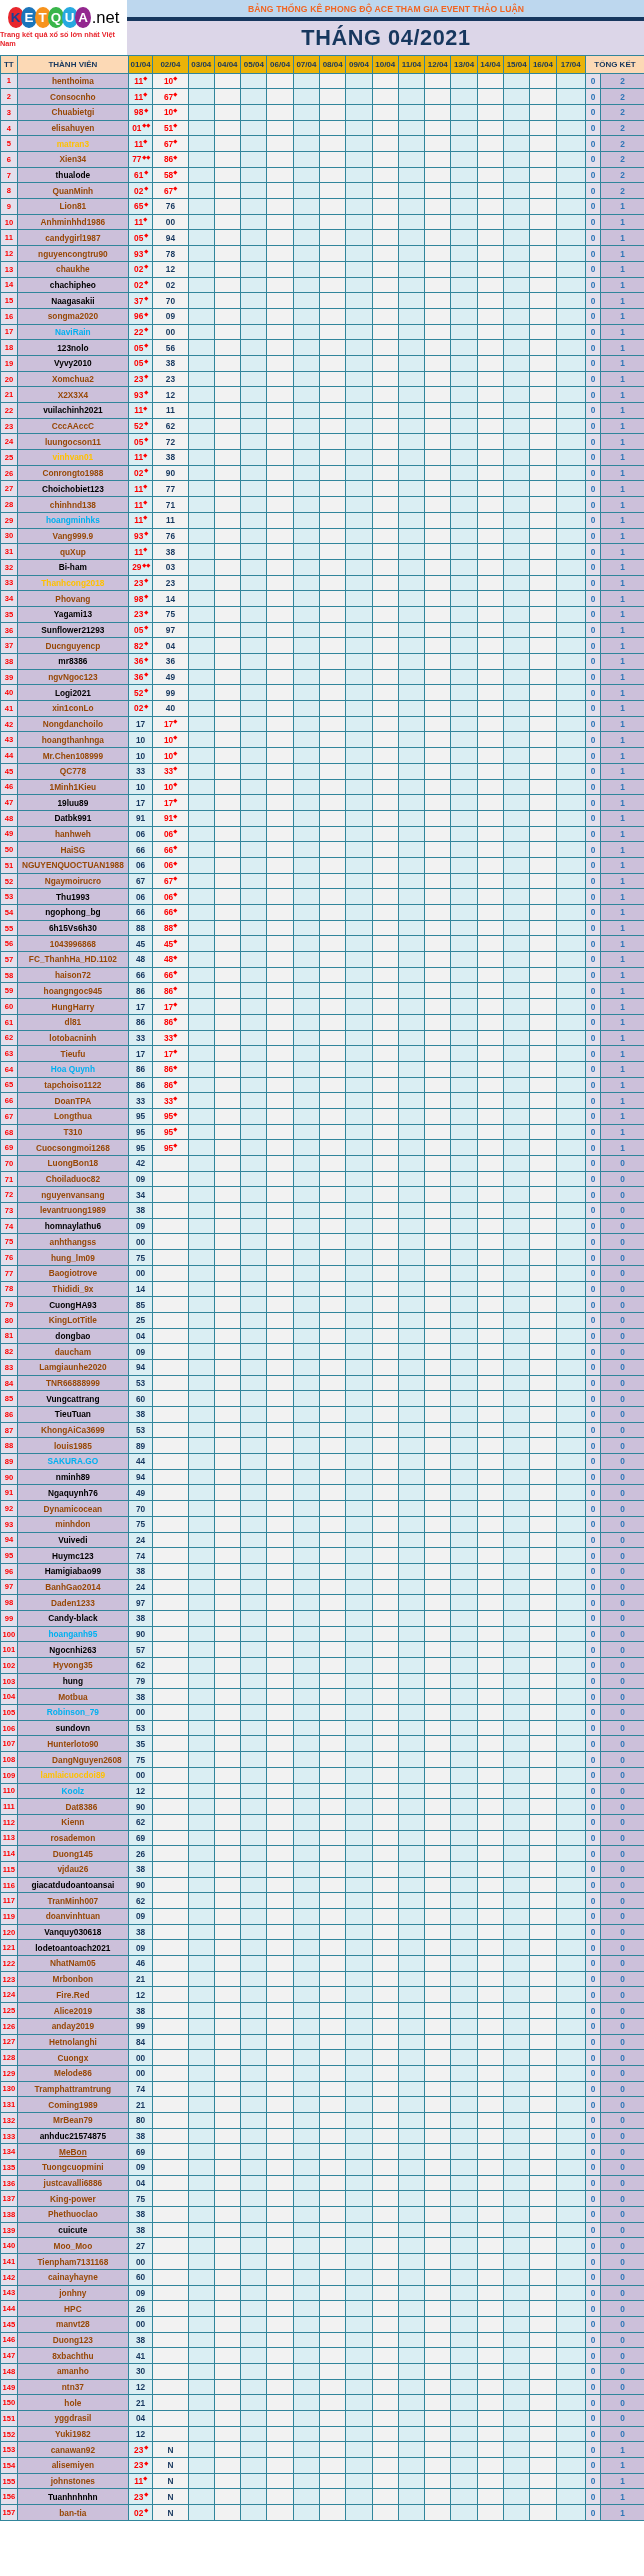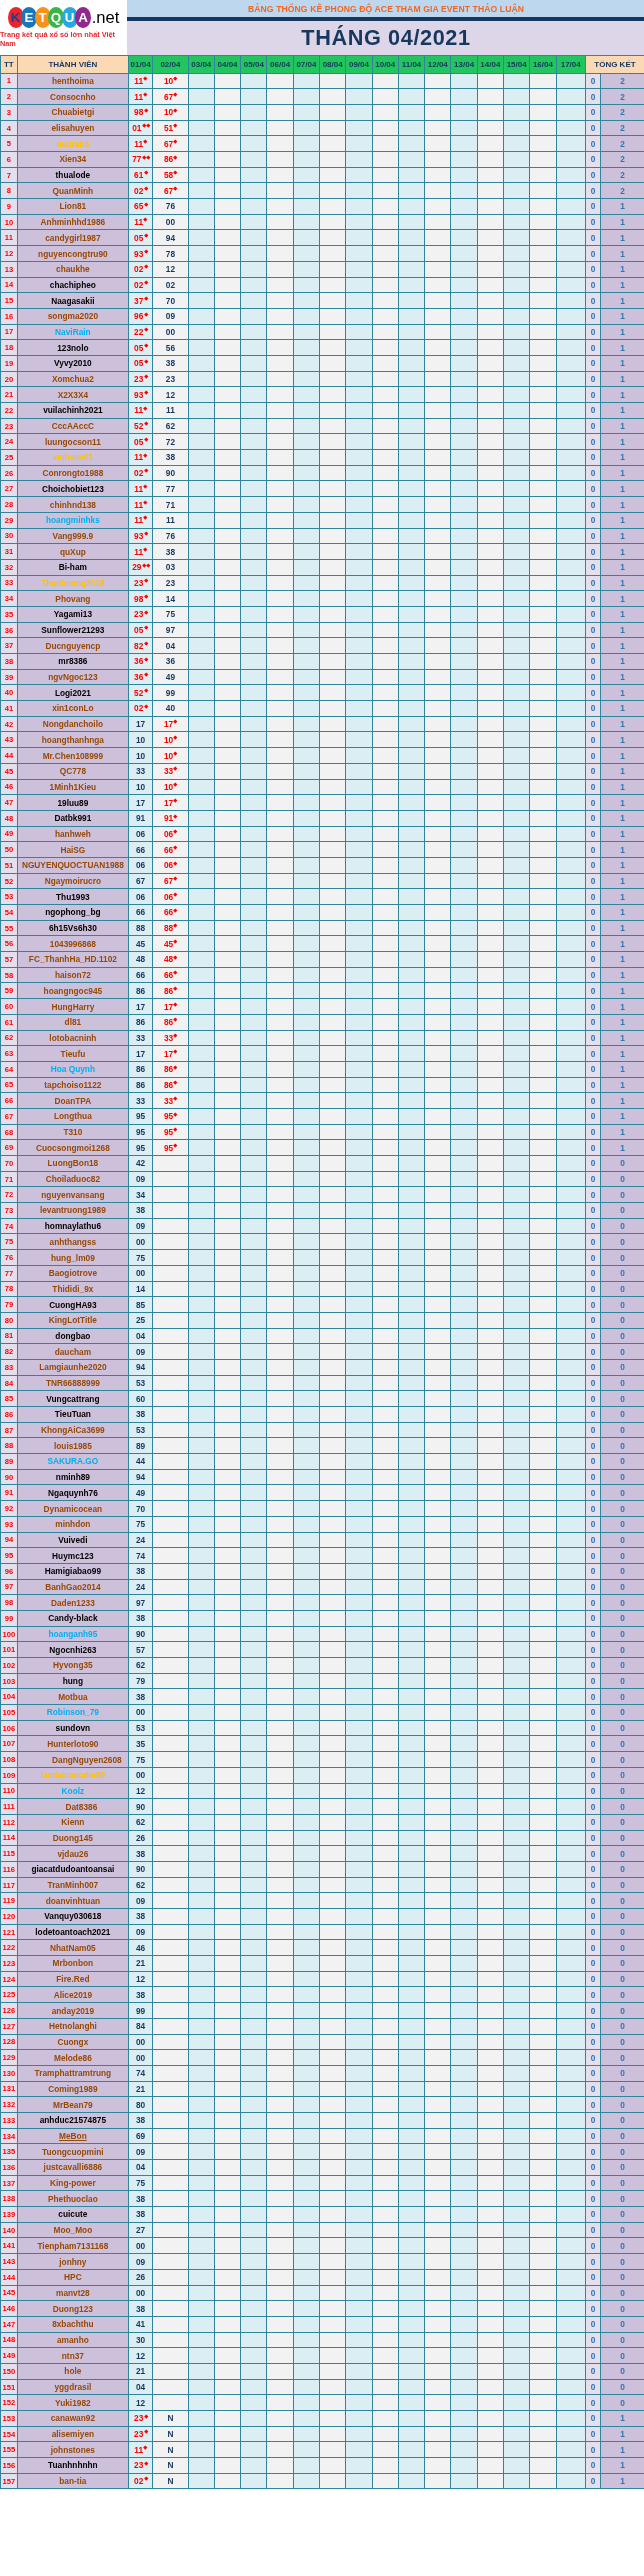--- a/index.html
+++ b/index.html
@@ -16,21 +16,21 @@
           display:flex;flex-direction:column;align-items:center;justify-content:center;gap:1.9px;}
   .logo-letters{display:flex;align-items:center;}
   .logo-letter{display:inline-flex;align-items:center;justify-content:center;width:16px;height:21.7px;border-radius:50%;
           font-weight:bold;font-size:13.4px;margin-right:-2.5px;}
   .logo-suffix{color:#000000;font-weight:normal;font-size:16.6px;margin-left:3.2px;}
   .logo-tagline{color:#e8262d;font-weight:bold;font-size:7.3px;}
 
   
   table{border-collapse:collapse;table-layout:fixed;width:645px;}
   td,th{border:1.3px solid #31859b;padding:0;text-align:center;font-weight:bold;overflow:hidden;white-space:nowrap;}
-  thead th{height:16.6px;font-size:8px;color:#17375e;background:#22c55e;}
+  thead th{height:16.6px;font-size:8px;color:#17375e;background:#eab308;}
   th.hdr-peach{background:#fcd9b5;}
   tbody td{height:14.7px;font-size:8.3px;}
   .c-tt{background:#e4dfec;color:#fe0000;font-size:7.6px;}
   .c-name{background:#ccc0da;color:#974806;font-size:8.3px;}
   .cy{background:#daeef3;}
   .gy{background:#f2f2f2;}
   .c-zero{background:#e4dfec;color:#2e75b6;}
   .c-total{background:#ccc0da;color:#2e75b6;}
   .v-red{color:#fe0000;}
   .v-navy{color:#17375e;}
@@ -2683,20 +2683,43 @@
         <td class="gy"></td>
         <td class="cy"></td>
         <td class="gy"></td>
         <td class="cy"></td>
         <td class="gy"></td>
         <td class="cy"></td>
         <td class="c-zero">0</td>
         <td class="c-total">0</td>
       </tr>
       <tr>
+        <td class="c-tt">113</td>
+        <td class="c-name" style="color: rgb(151, 72, 6);">rosademon</td>
+        <td class="cy"><span class="v-navy">69</span></td>
+        <td class="gy"></td>
+        <td class="cy"></td>
+        <td class="gy"></td>
+        <td class="cy"></td>
+        <td class="gy"></td>
+        <td class="cy"></td>
+        <td class="gy"></td>
+        <td class="cy"></td>
+        <td class="gy"></td>
+        <td class="cy"></td>
+        <td class="gy"></td>
+        <td class="cy"></td>
+        <td class="gy"></td>
+        <td class="cy"></td>
+        <td class="gy"></td>
+        <td class="cy"></td>
+        <td class="c-zero">0</td>
+        <td class="c-total">0</td>
+      </tr>
+      <tr>
         <td class="c-tt">114</td>
         <td class="c-name" style="color: rgb(151, 72, 6);">Duong145</td>
         <td class="cy"><span class="v-navy">26</span></td>
         <td class="gy"></td>
         <td class="cy"></td>
         <td class="gy"></td>
         <td class="cy"></td>
         <td class="gy"></td>
         <td class="cy"></td>
         <td class="gy"></td>
@@ -3284,20 +3307,43 @@
         <td class="cy"></td>
         <td class="gy"></td>
         <td class="cy"></td>
         <td class="c-zero">0</td>
         <td class="c-total">0</td>
       </tr>
       <tr>
         <td class="c-tt">141</td>
         <td class="c-name" style="color: rgb(151, 72, 6);">Tienpham7131168</td>
         <td class="cy"><span class="v-navy">00</span></td>
+        <td class="gy"></td>
+        <td class="cy"></td>
+        <td class="gy"></td>
+        <td class="cy"></td>
+        <td class="gy"></td>
+        <td class="cy"></td>
+        <td class="gy"></td>
+        <td class="cy"></td>
+        <td class="gy"></td>
+        <td class="cy"></td>
+        <td class="gy"></td>
+        <td class="cy"></td>
+        <td class="gy"></td>
+        <td class="cy"></td>
+        <td class="gy"></td>
+        <td class="cy"></td>
+        <td class="c-zero">0</td>
+        <td class="c-total">0</td>
+      </tr>
+      <tr>
+        <td class="c-tt">142</td>
+        <td class="c-name" style="color: rgb(151, 72, 6);">cainayhayne</td>
+        <td class="cy"><span class="v-navy">60</span></td>
         <td class="gy"></td>
         <td class="cy"></td>
         <td class="gy"></td>
         <td class="cy"></td>
         <td class="gy"></td>
         <td class="cy"></td>
         <td class="gy"></td>
         <td class="cy"></td>
         <td class="gy"></td>
         <td class="cy"></td>

